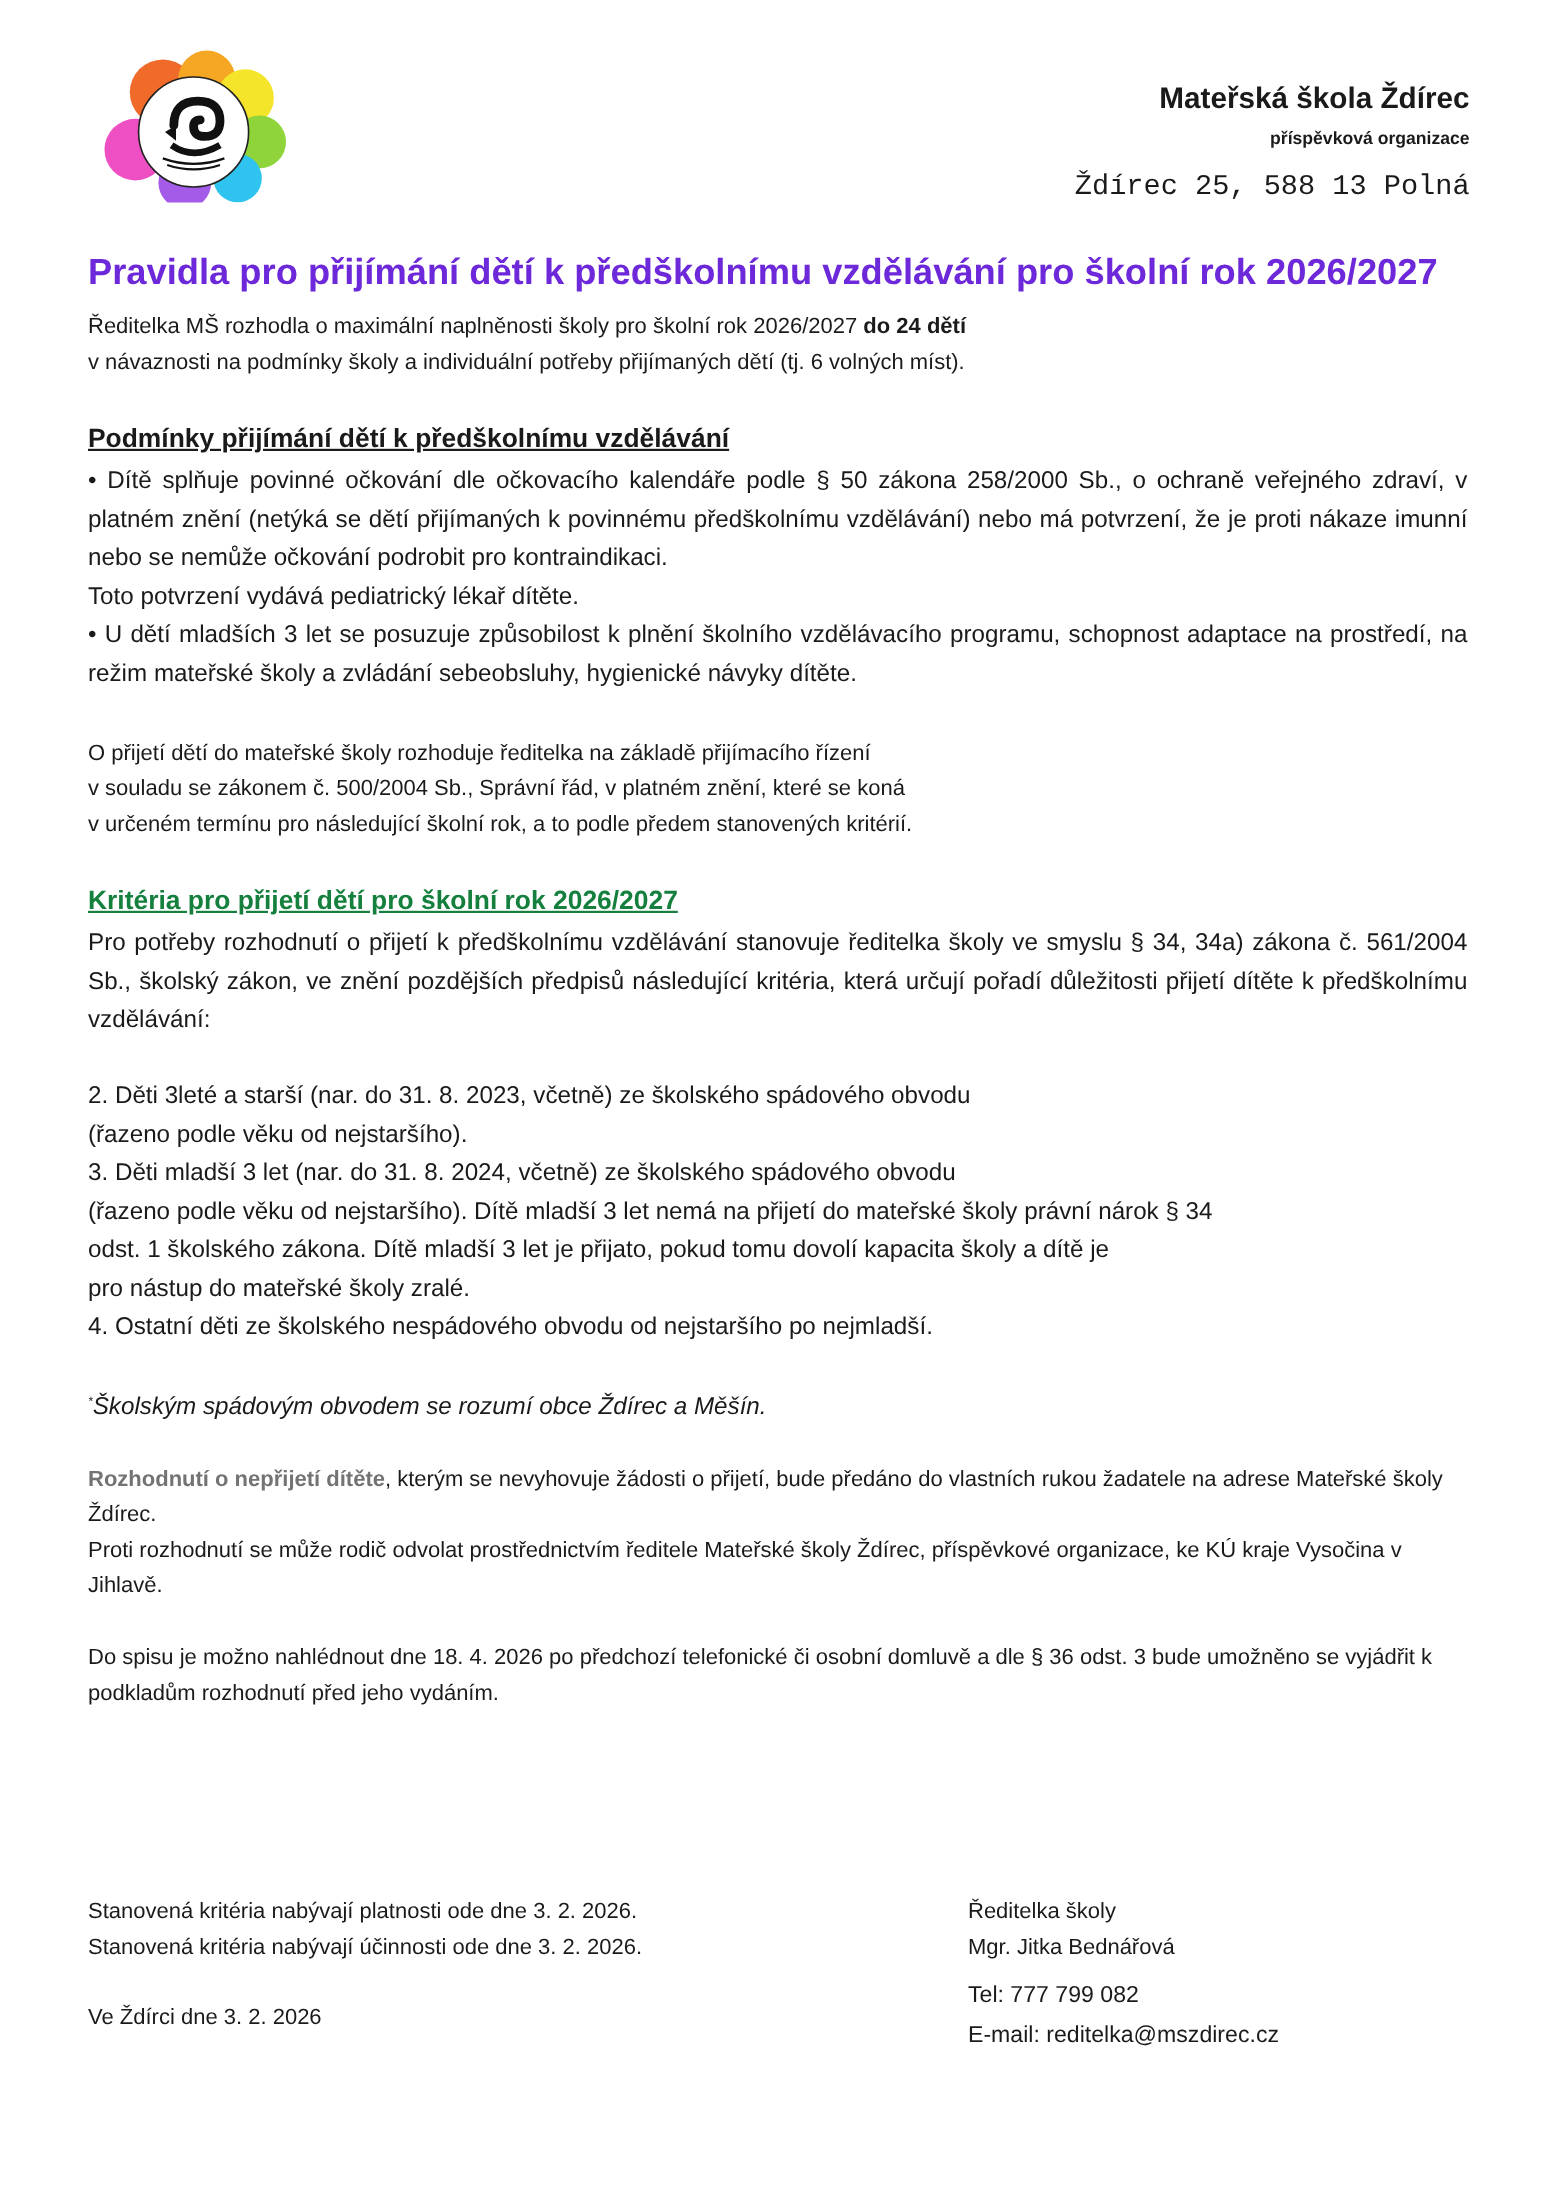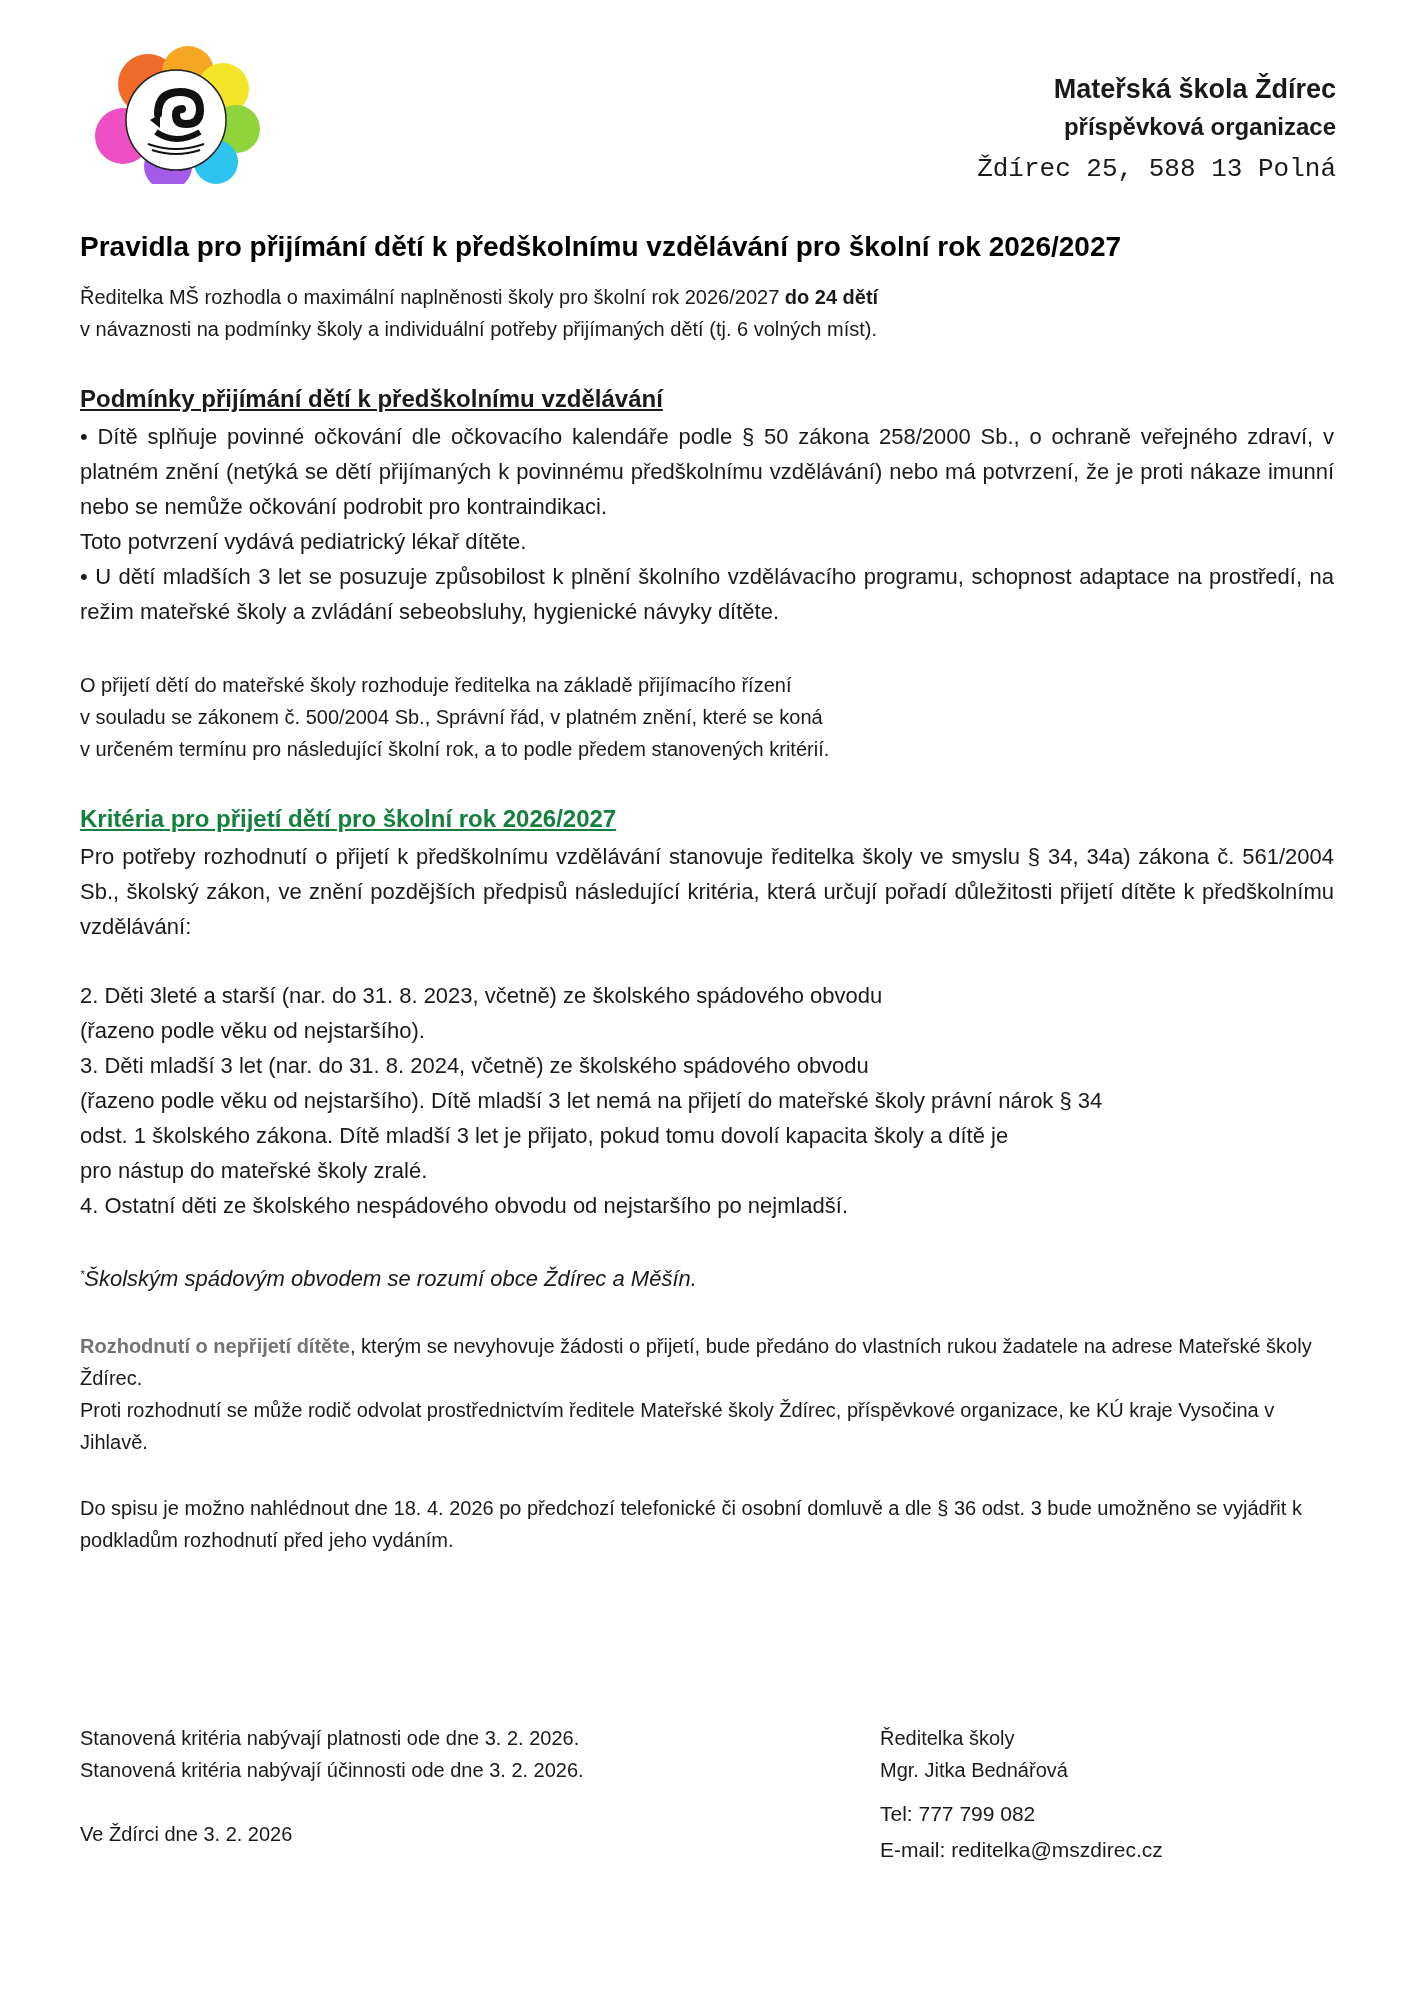--- a/index.html
+++ b/index.html
@@ -5,24 +5,24 @@
     html, body { margin: 0; padding: 0; background: #ffffff; }
     body {
       width: 1414px; height: 2000px; position: relative; overflow: hidden;
       font-family: "Liberation Sans", "DejaVu Sans", sans-serif;
       color: #1a1a1a;
     }
     .abs { position: absolute; }
     .logo { left: 88px; top: 44px; width: 175px; height: 140px; }
     .header { right: 78px; top: 70px; text-align: right; }
     .header .name { font-size: 27px; font-weight: bold; line-height: 38px; }
-    .header .org { font-size: 24px; font-weight: bold; line-height: 38px; }
+    .header .org { font-size: 16px; font-weight: bold; line-height: 38px; }
     .header .addr { font-size: 26px; line-height: 46px; font-family: Liberation Mono, monospace; }
     .content { left: 80px; top: 225px; width: 1254px; }
-    .title { color: #000000; font-weight: bold; font-size: 28px; line-height: 44px; margin: 0; }
+    .title { color: #6d28d9; font-weight: bold; font-size: 33px; line-height: 44px; margin: 0; }
     .p { font-size: 20px; line-height: 32px; margin: 0; }
     .pj { font-size: 22px; line-height: 35px; margin: 0; text-align: justify; }
     .h2 { font-size: 24px; font-weight: bold; text-decoration: underline; margin: 0; line-height: 40px; }
     .h2.blue { color: #15803d; }
     .bold { font-weight: bold; }
     .italic { font-style: italic; }
     .link { color: #737373; font-weight: bold; }
     sup { font-size: 11px; }
     .gap-s { height: 12px; }
     .gap-m { height: 34px; }

